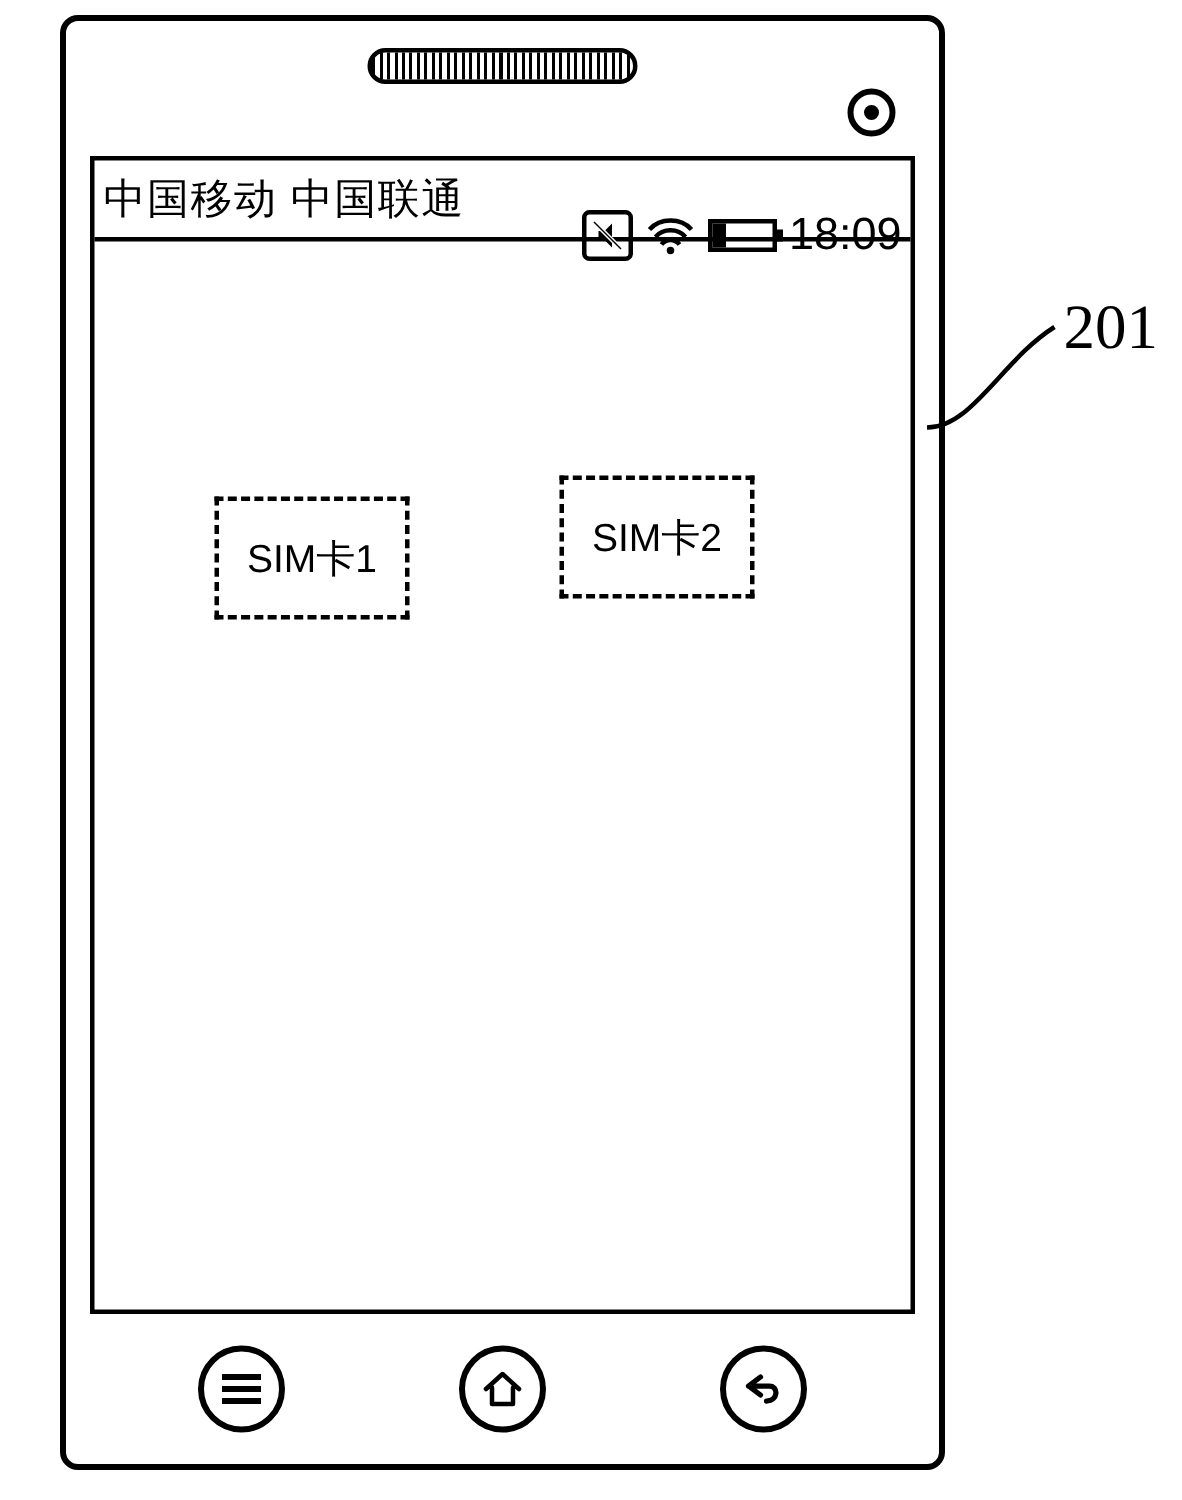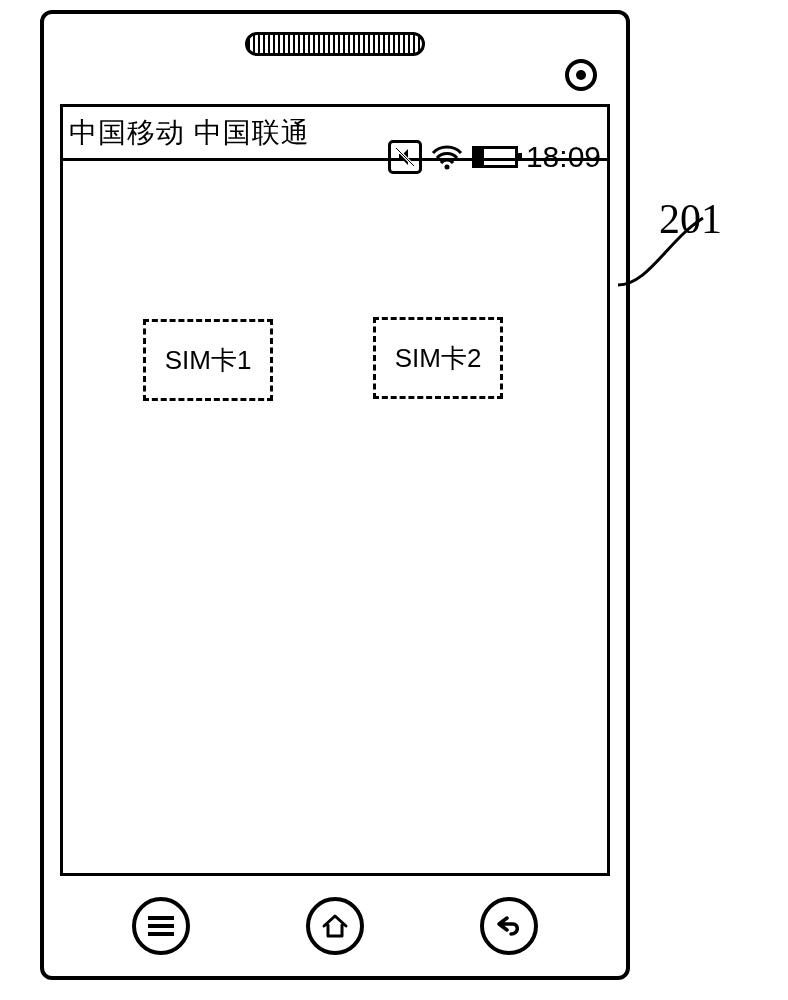--- a/index.html
+++ b/index.html
@@ -126,21 +126,21 @@
     position: absolute;
     width: 130px;
     height: 82px;
     border: 3px dashed #000;
     box-sizing: border-box;
     display: flex;
     align-items: center;
     justify-content: center;
     font-size: 26px;
   }
-  .sim-tile.left { left: 80px; top: 158px; }
+  .sim-tile.left { left: 80px; top: 170px; }
   .sim-tile.right { left: 310px; top: 156px; }
 
   
   .navbar {
     position: absolute;
     left: 0;
     right: 0;
     bottom: 14px;
     height: 72px;
     display: flex;
@@ -178,21 +178,21 @@
   .callout-line {
     position: absolute;
     left: 618px;
     top: 210px;
     width: 100px;
     height: 80px;
     pointer-events: none;
   }
   .callout-label {
     position: absolute;
-    left: 659px;
+    left: 709px;
     top: 195px;
     font-size: 42px;
     font-weight: 500;
     font-family: "Times New Roman", serif;
   }
 </style>
 </head>
 <body>
 
 <div class="canvas">

